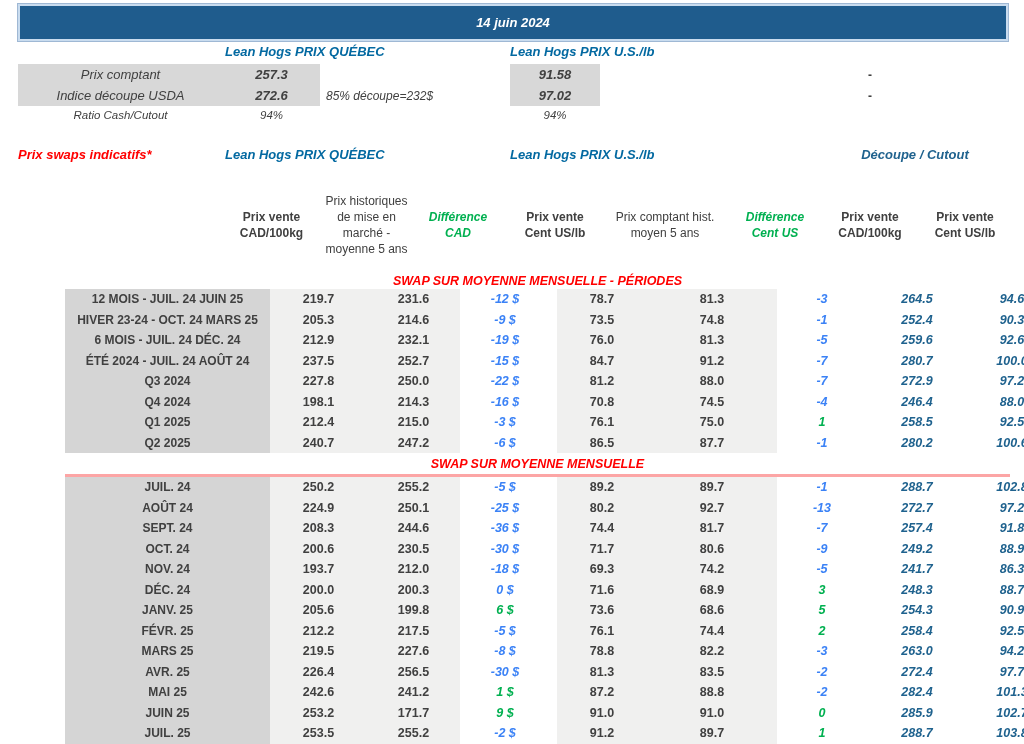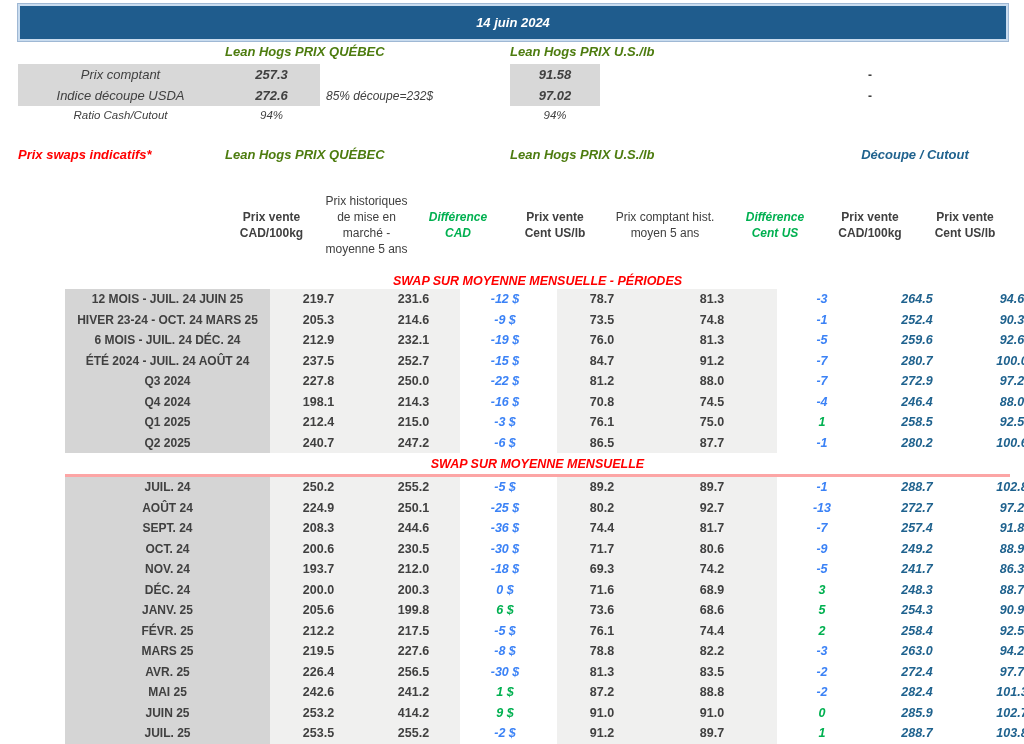--- a/index.html
+++ b/index.html
@@ -7,21 +7,21 @@
         font-family:"Liberation Sans",sans-serif;color:#404040;overflow:hidden;}
   .abs{position:absolute;box-sizing:border-box;}
 
   
   .title-bar{left:18px;top:4px;width:990px;height:37px;background:#1F5C8D;
              border:2px solid #C9DCEF;outline:1px solid #9FB8D4;
              display:flex;align-items:center;justify-content:center;}
   .title-bar span{color:#ffffff;font-weight:bold;font-style:italic;font-size:13px;}
 
   
-  .big-h{font-weight:bold;font-style:italic;font-size:13px;color:#4d7c0f;white-space:nowrap;}
+  .big-h{font-weight:bold;font-style:italic;font-size:13px;color:#0369a1;white-space:nowrap;}
   .cell{display:flex;align-items:center;justify-content:center;}
   .spot-lab{background:#D8D8D8;font-weight:normal;font-style:italic;font-size:13px;}
   .spot-val{background:#D8D8D8;font-weight:bold;font-style:italic;font-size:13px;}
   .spot-note{display:flex;align-items:center;font-style:italic;font-size:12px;}
   .ratio{font-style:italic;font-size:11.5px;}
   .dash{font-weight:bold;font-size:12px;}
 
   .red-t{color:#FF0000;font-weight:bold;font-style:italic;font-size:13px;white-space:nowrap;}
   .blue-t{color:#1F628E;font-weight:bold;font-style:italic;font-size:13px;}
 
@@ -330,21 +330,21 @@
         <div class="c"></div>
         <div class="c g">87.2</div>
         <div class="c g">88.8</div>
         <div class="c diff red">-2</div>
         <div class="c cut">282.4</div>
         <div class="c cut">101.3</div>
       </div>
       <div class="grid r">
         <div class="c lab">JUIN 25</div>
         <div class="c g">253.2</div>
-        <div class="c g">414.2</div>
+        <div class="c g">171.7</div>
         <div class="c diff green">9 $</div>
         <div class="c"></div>
         <div class="c g">91.0</div>
         <div class="c g">91.0</div>
         <div class="c diff green">0</div>
         <div class="c cut">285.9</div>
         <div class="c cut">102.7</div>
       </div>
       <div class="grid r">
         <div class="c lab">JUIL. 25</div>

